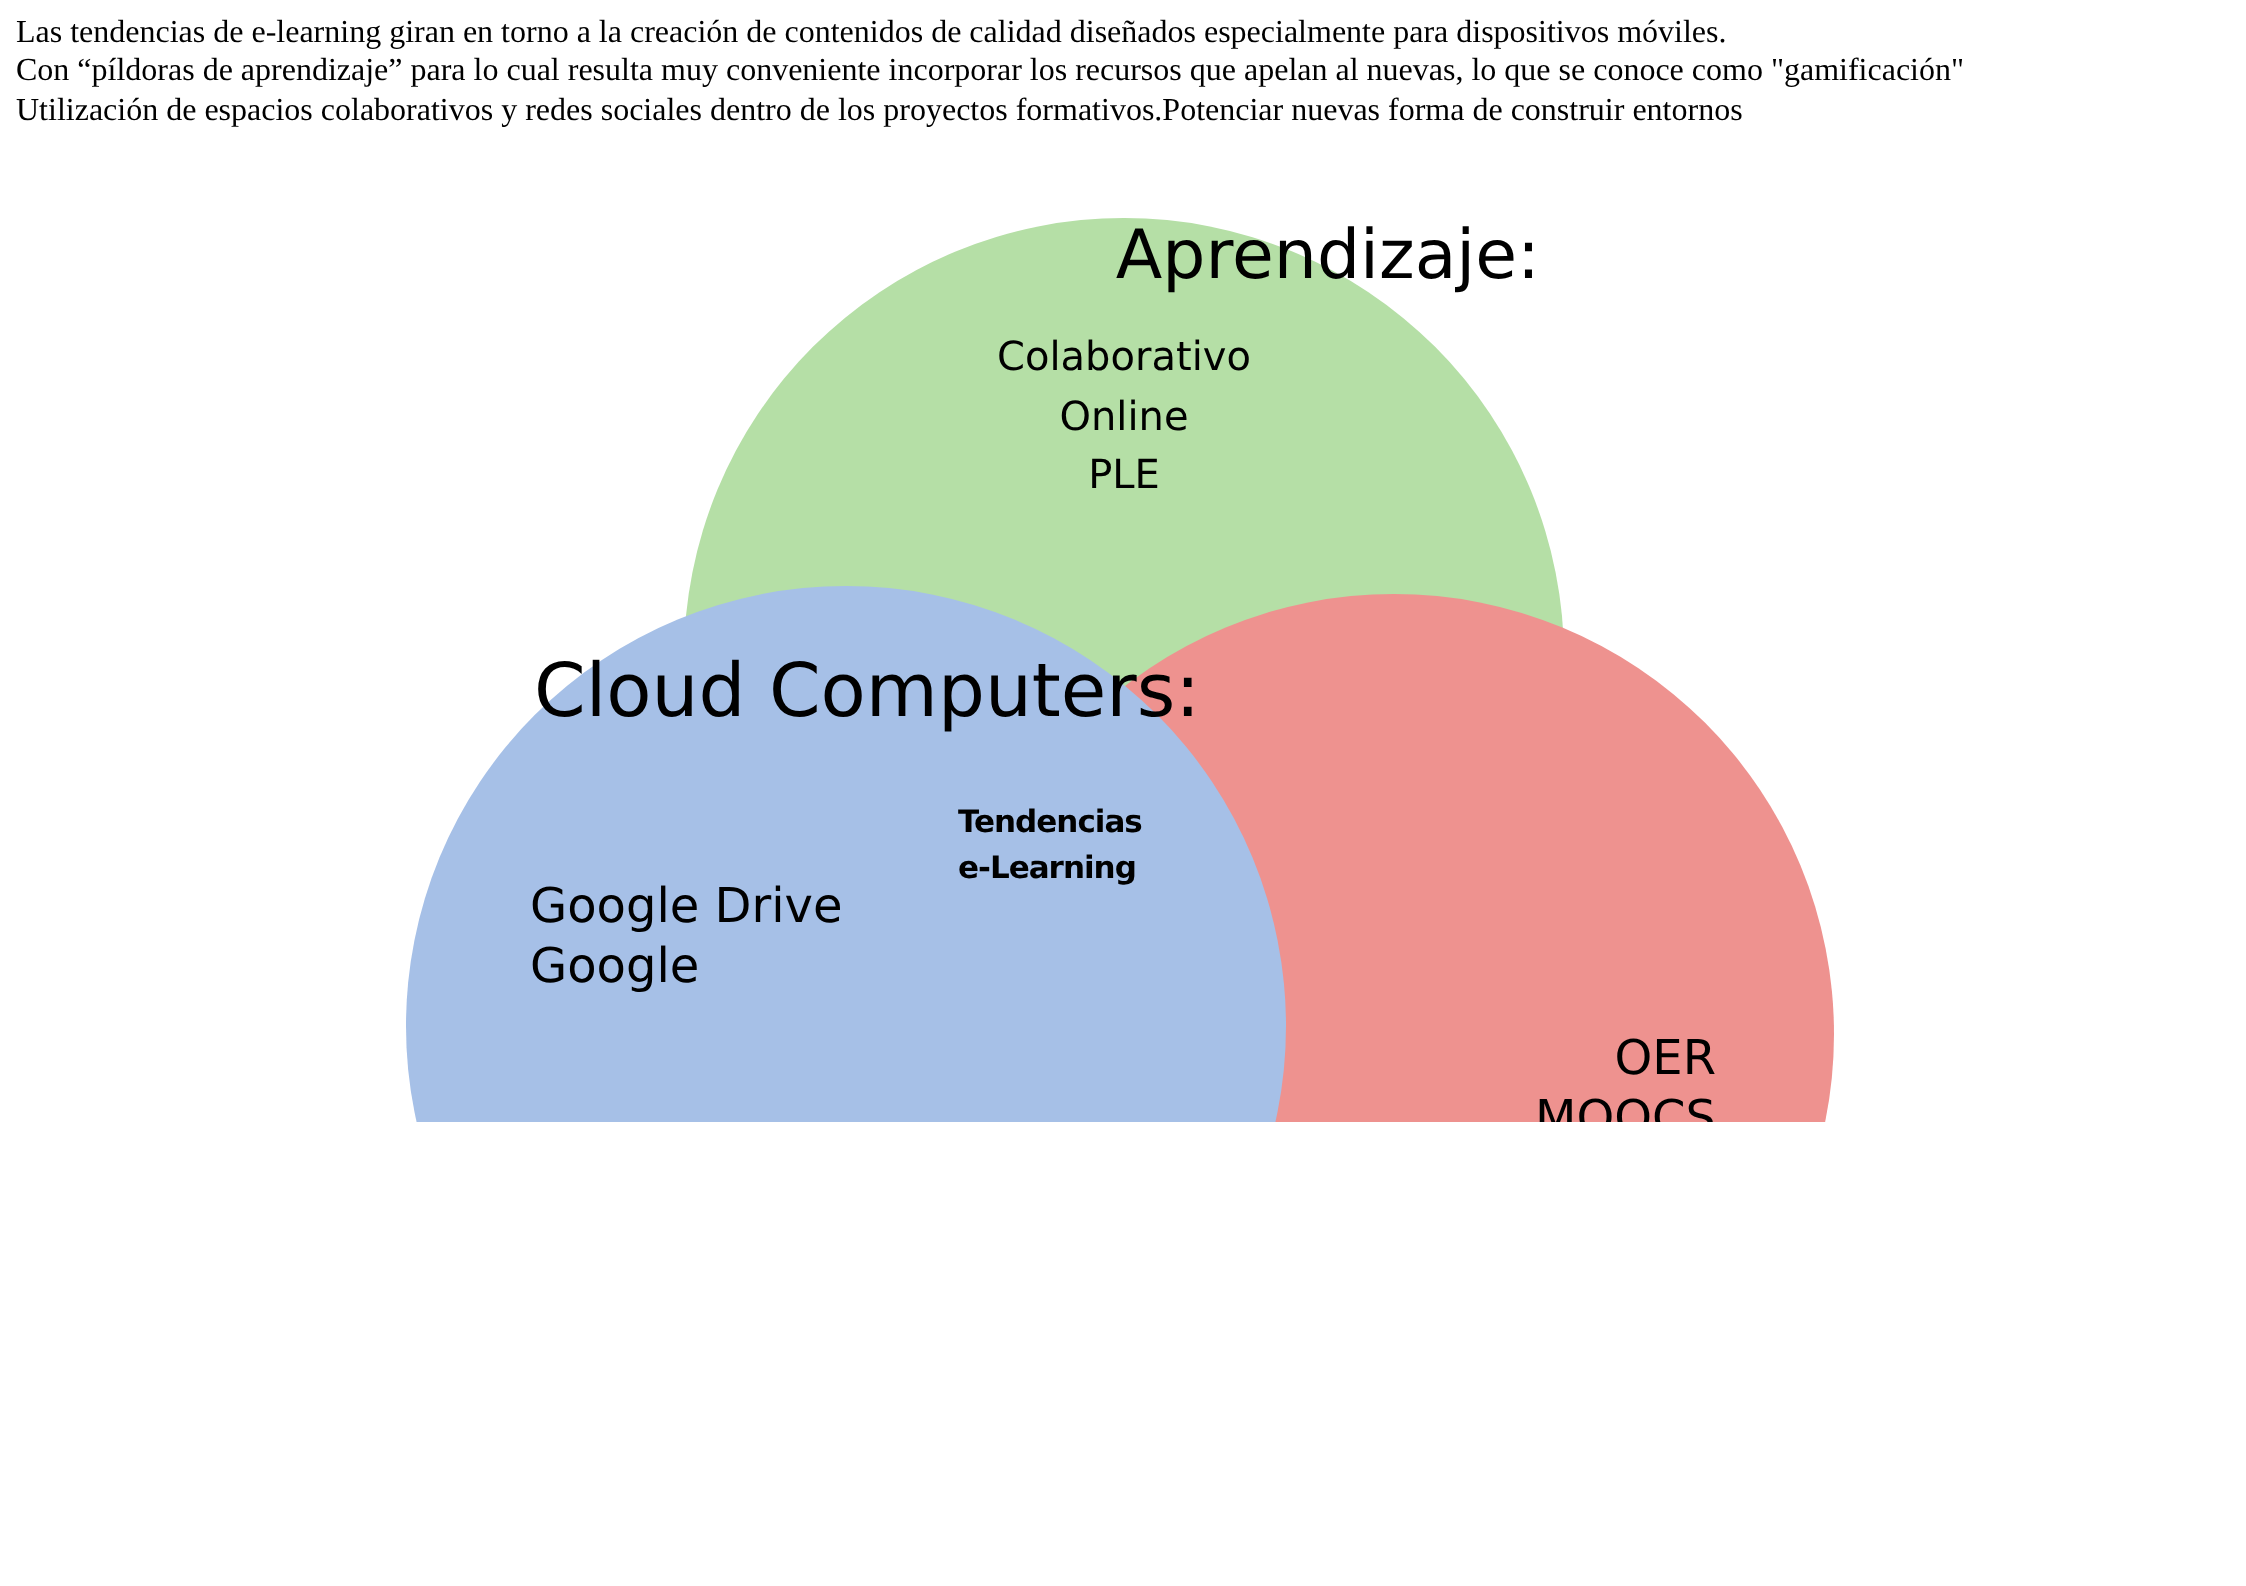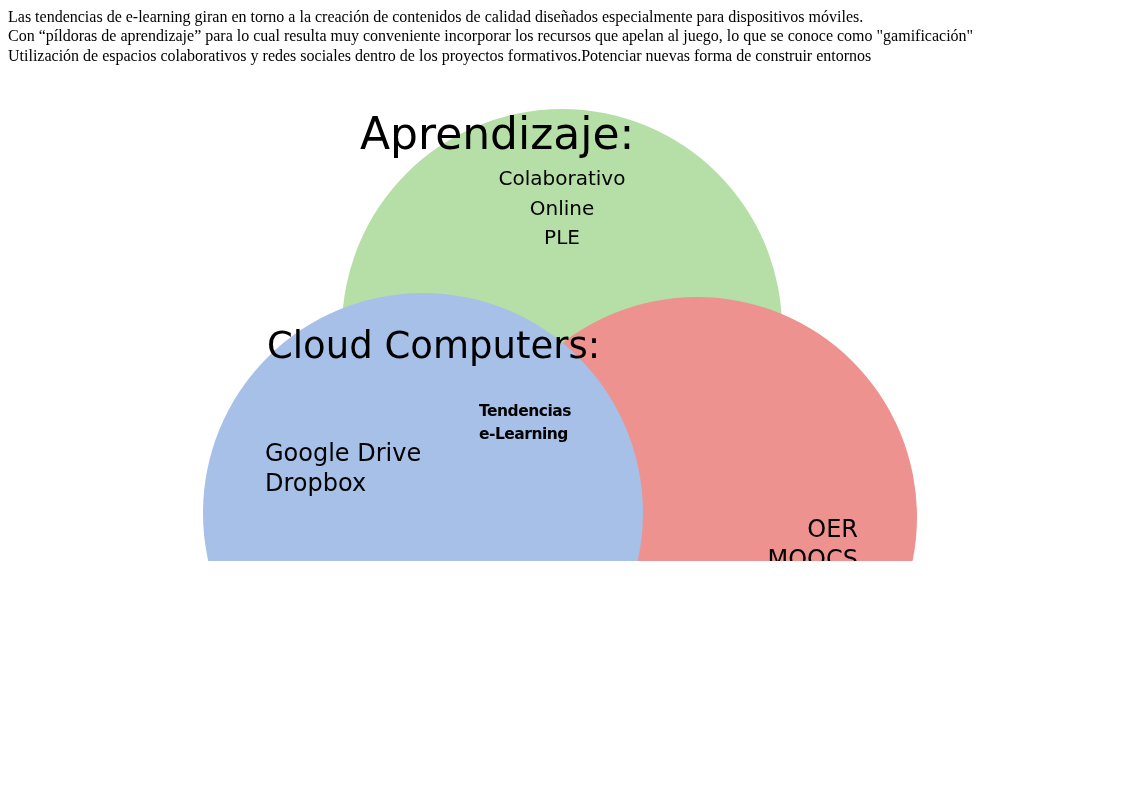--- a/index.html
+++ b/index.html
@@ -23,21 +23,21 @@
     position:absolute;width:440px;height:440px;border-radius:50%;
   }
   #circle-aprendizaje{left:342px;top:109px;}
   #circle-trends{left:477px;top:297px;}
   #circle-cloud{left:203px;top:293px;}
   
   .ctitle{
     position:absolute;line-height:1.1;white-space:nowrap;
   }
   #title-aprendizaje{
-    left:360px;top:110px;width:440px;text-align:left;font-size:44px;
+    left:330px;top:110px;width:440px;text-align:right;font-size:34px;
   }
   #items-aprendizaje{
     position:absolute;left:342px;top:164px;width:440px;
     text-align:center;font-size:20px;line-height:29.5px;white-space:nowrap;
   }
   #title-cloud{
     left:267px;top:326px;font-size:37px;
   }
   #items-cloud{
     position:absolute;left:265px;top:438px;
@@ -53,21 +53,21 @@
     letter-spacing:-0.5px;white-space:nowrap;
   }
 </style>
 </head>
 <body>
 
 <div id="stage" style="background: rgb(255, 255, 255);">
 
   <div id="intro">
     <div>Las tendencias de e-learning giran en torno a la creación de contenidos de calidad diseñados especialmente para dispositivos móviles.</div>
-    <div>Con “píldoras de aprendizaje” para lo cual resulta muy conveniente incorporar los recursos que apelan al juego, lo que se conoce como "gamificación"</div>
+    <div>Con “píldoras de aprendizaje” para lo cual resulta muy conveniente incorporar los recursos que apelan al nuevas, lo que se conoce como "gamificación"</div>
     <div>Utilización de espacios colaborativos y redes sociales dentro de los proyectos formativos.Potenciar nuevas forma de construir entornos</div>
   </div>
 
   <div class="circle" id="circle-aprendizaje" style="background: rgb(181, 223, 166);"></div>
   <div class="ctitle" id="title-aprendizaje">Aprendizaje:</div>
   <div id="items-aprendizaje">
     <div>Colaborativo</div>
     <div>Online</div>
     <div>PLE</div>
   </div>
@@ -77,21 +77,21 @@
     <div>OER</div>
     <div>MOOCS</div>
     <div>REALIDAD AUMENTADA</div>
     <div>GAMIFICACIÓN</div>
   </div>
 
   <div class="circle" id="circle-cloud" style="background: rgb(166, 192, 231);"></div>
   <div class="ctitle" id="title-cloud">Cloud Computers:</div>
   <div id="items-cloud">
     <div>Google Drive</div>
-    <div>Dropbox</div>
+    <div>Google</div>
   </div>
 
   <div id="center-label">
     <div>Tendencias</div>
     <div>e-Learning</div>
   </div>
 
 </div>
 
 </body></html>

